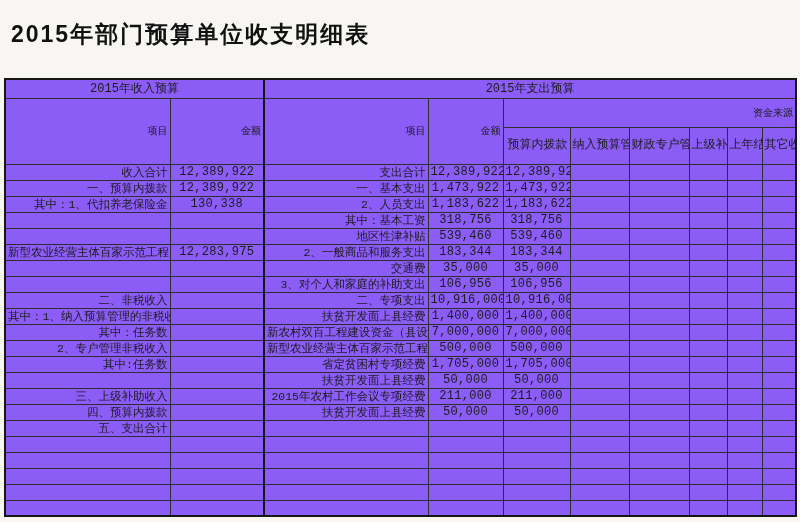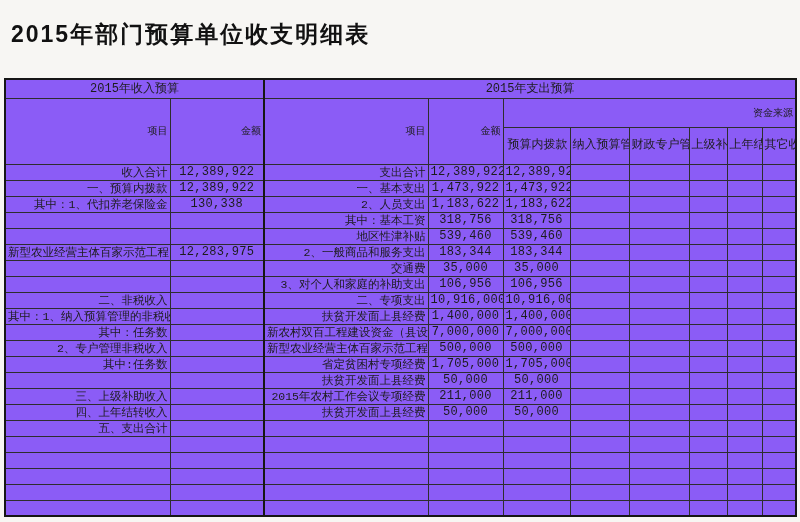--- a/index.html
+++ b/index.html
@@ -273,21 +273,21 @@
           <td class="item">2015年农村工作会议专项经费</td>
           <td class="num">211,000</td>
           <td class="num">211,000</td>
           <td class="num"></td>
           <td class="num"></td>
           <td class="num"></td>
           <td class="num"></td>
           <td class="num"></td>
         </tr>
         <tr>
-          <td class="item">四、上年结转收入</td>
+          <td class="item">四、预算内拨款</td>
           <td class="num thick-right"></td>
           <td class="item">扶贫开发面上县经费</td>
           <td class="num">50,000</td>
           <td class="num">50,000</td>
           <td class="num"></td>
           <td class="num"></td>
           <td class="num"></td>
           <td class="num"></td>
           <td class="num"></td>
         </tr>

